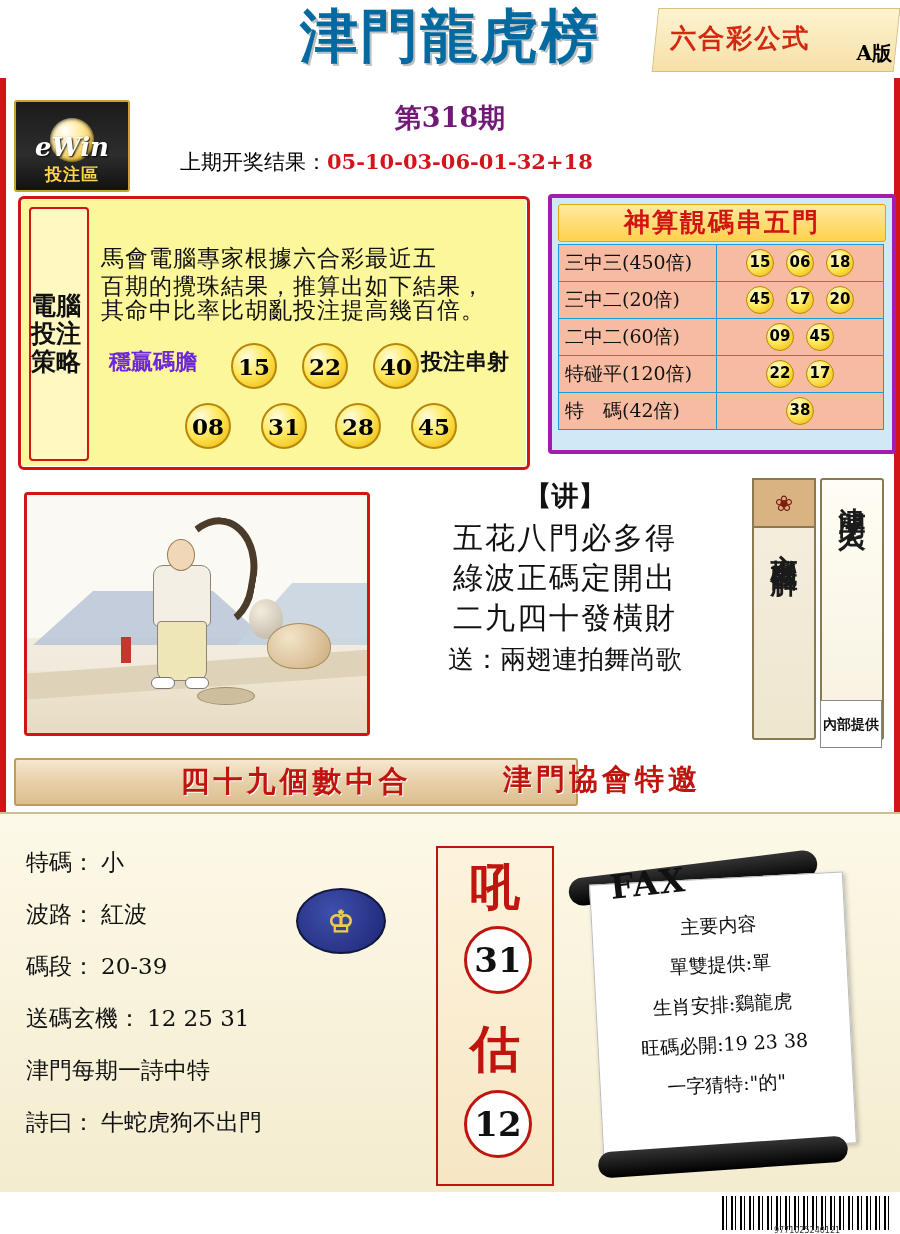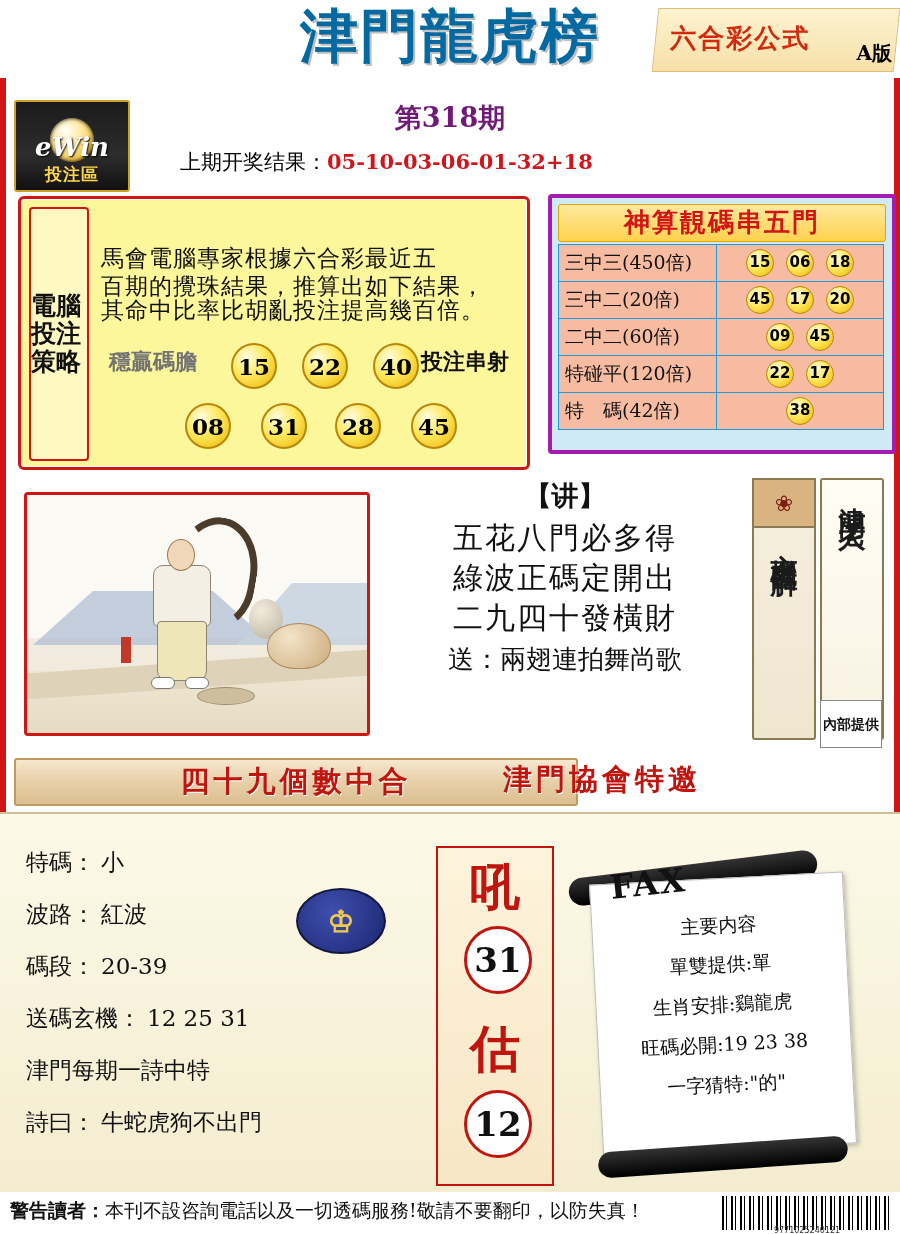--- a/index.html
+++ b/index.html
@@ -91,21 +91,21 @@
     position:absolute;left:80px;
     font-family:"DejaVu Serif","Liberation Serif",serif;
     font-size:23px;color:#111;letter-spacing:1px;
   }
   .strategy .t1{top:16px;margin-top:28px;}
   .strategy .t2{top:72px;}
   .strategy .t3{top:96px;}
   .lbl-left{
     position:absolute;left:88px;top:148px;
     font-family:"DejaVu Serif","Liberation Serif",serif;
-    font-size:22px;font-weight:bold;color:#737373;
+    font-size:22px;font-weight:bold;color:#6d28d9;
   }
   .lbl-right{
     position:absolute;left:400px;top:148px;
     font-family:"DejaVu Serif","Liberation Serif",serif;
     font-size:22px;font-weight:bold;color:#111;
   }
   .ball-y{
     position:absolute;width:42px;height:42px;border-radius:50%;
     background:radial-gradient(circle at 34% 30%,#fffde0 0%,#ffe85c 45%,#e8b400 100%);
     border:2px solid #b8860b;
@@ -535,20 +535,17 @@
       <div class="l">單雙提供:單</div>
       <div class="l">生肖安排:鷄龍虎</div>
       <div class="l">旺碼必開:19 23 38</div>
       <div class="l">一字猜特:"的"</div>
     </div>
     <div class="faxlbl">FAX</div>
     <div class="roll-bot"></div>
   </div>
 
   <div class="footer">
-    <div class="warn">
-      <b>警告讀者：</b><span>本刊不設咨詢電話以及一切透碼服務!敬請不要翻印，以防失真！</span>
-    </div>
     <div class="barcode"></div>
     <div class="barnum">9771025240121</div>
   </div>
 
 </div>
 
 </body></html>

